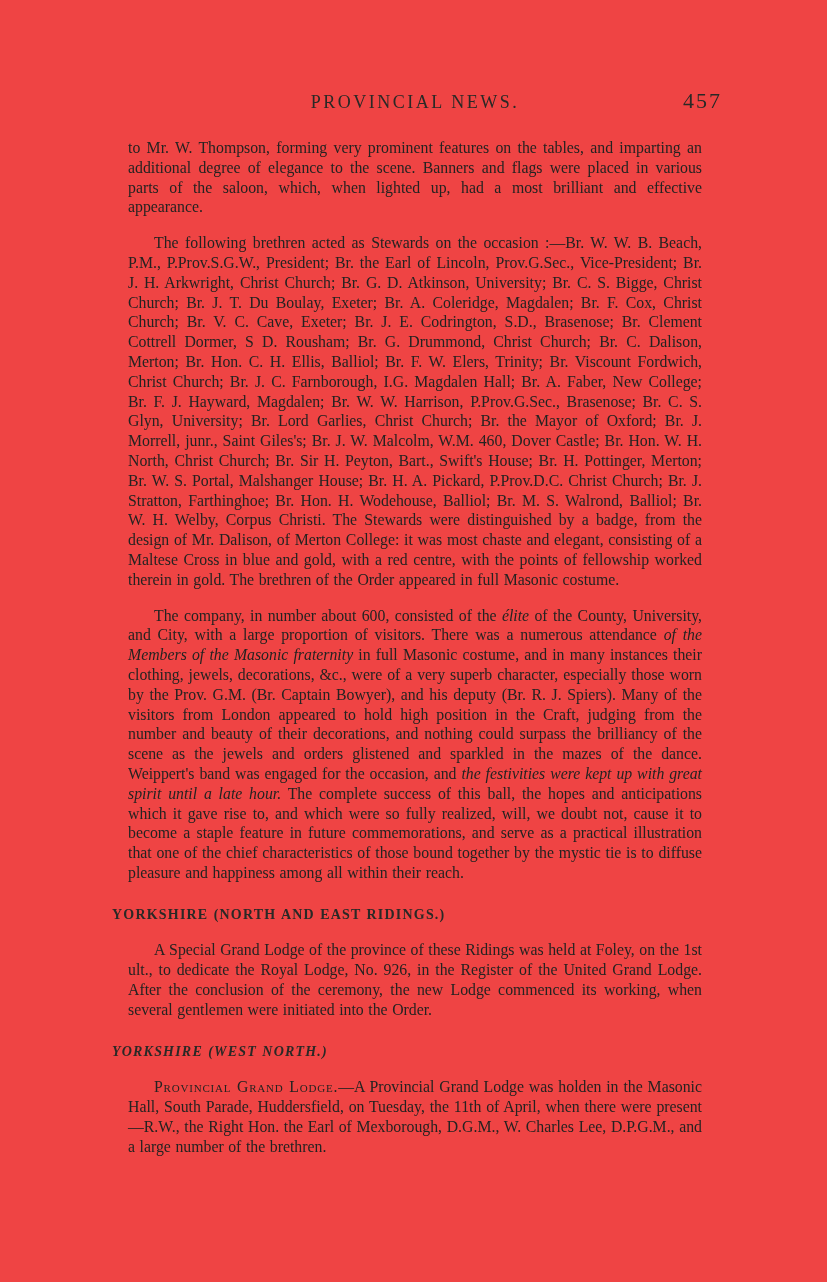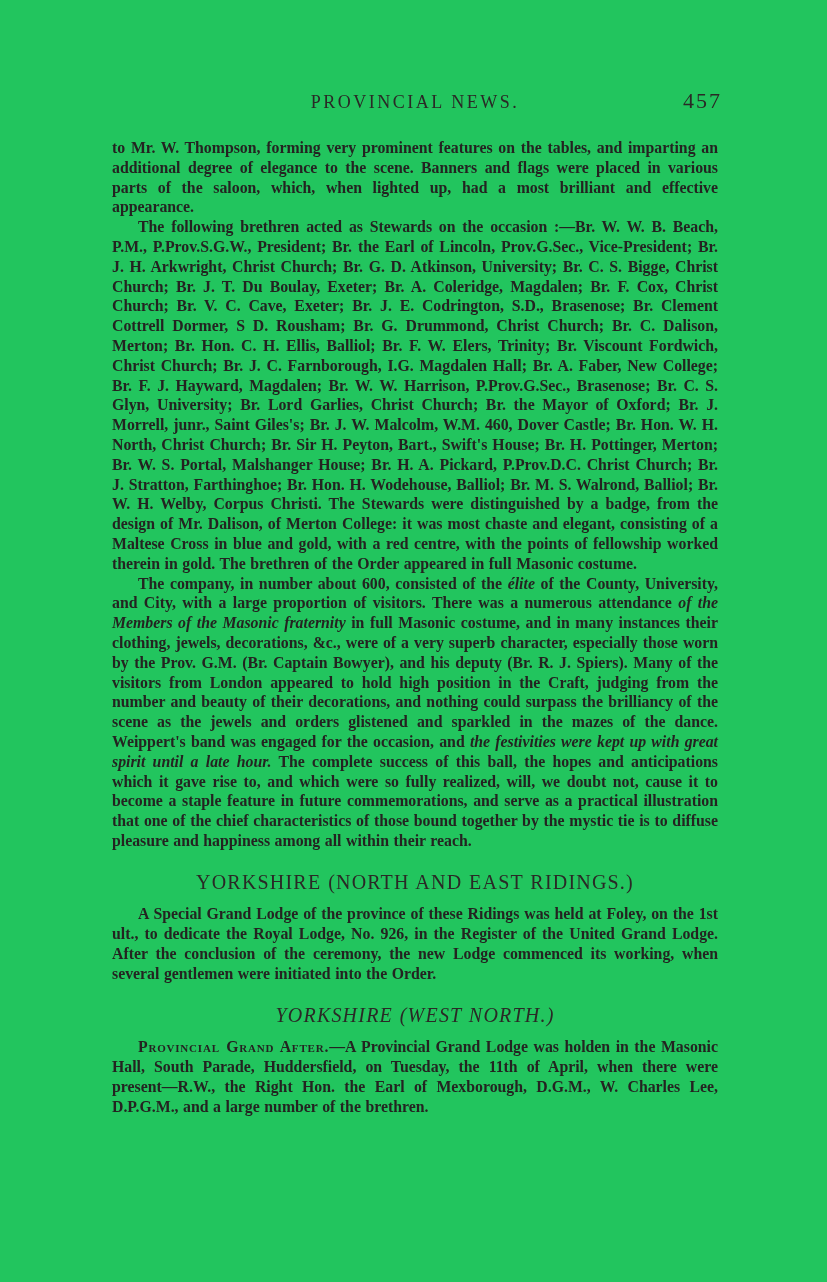--- a/index.html
+++ b/index.html
@@ -4,21 +4,21 @@
 <style>
   html, body { margin: 0; padding: 0; }
   body {
     width: 827px; height: 1282px;
     background: #f4f4f2;
     font-family: "Liberation Serif", serif;
   }
   .page {
     position: relative;
     width: 827px; height: 1282px;
-    background: #22c55e;
+    background: #ef4444;
     color: #242321;
     overflow: hidden;
   }
   .column {
     position: absolute;
     left: 112px; top: 92px;
     width: 606px;
   }
   .header {
     position: relative;
@@ -38,29 +38,29 @@
     font-size: 22px;
     letter-spacing: 2px;
     color: #2a2926;
   }
   .body-text {
     font-size: 15.8px;
     line-height: 19.8px;
     text-align: justify;
     word-spacing: 0.6px;
   }
-  p.para { margin: 0; text-indent: 26px; font-weight: bold; }
+  p.para { margin: 16px; text-indent: 26px; }
   p.para.noindent { text-indent: 0; }
   .it { font-style: italic; }
   .sc { font-variant: small-caps; letter-spacing: 0.8px; }
   h2.section-heading {
     margin: 22px 0 12px 0;
-    text-align: center;
-    font-size: 20px;
-    font-weight: normal;
+    text-align: left;
+    font-size: 14px;
+    font-weight: bold;
     letter-spacing: 1.2px;
     color: #2a2926;
   }
   h2.heading-italic { font-style: italic; }
 </style>
 </head>
 <body>
 
 <div class="page">
   <div class="column">
@@ -72,17 +72,17 @@
 
     <div class="body-text">
       <p class="para noindent"><span>to Mr. W. Thompson, forming very prominent features on the tables, and imparting an additional degree of elegance to the scene. Banners and flags were placed in various parts of the saloon, which, when lighted up, had a most brilliant and effective appearance.</span></p>
       <p class="para"><span>The following brethren acted as Stewards on the occasion :—Br. W. W. B. Beach, P.M., P.Prov.S.G.W., President; Br. the Earl of Lincoln, Prov.G.Sec., Vice-President; Br. J. H. Arkwright, Christ Church; Br. G. D. Atkinson, University; Br. C. S. Bigge, Christ Church; Br. J. T. Du Boulay, Exeter; Br. A. Coleridge, Magdalen; Br. F. Cox, Christ Church; Br. V. C. Cave, Exeter; Br. J. E. Codrington, S.D., Brasenose; Br. Clement Cottrell Dormer, S D. Rousham; Br. G. Drummond, Christ Church; Br. C. Dalison, Merton; Br. Hon. C. H. Ellis, Balliol; Br. F. W. Elers, Trinity; Br. Viscount Fordwich, Christ Church; Br. J. C. Farnborough, I.G. Magdalen Hall; Br. A. Faber, New College; Br. F. J. Hayward, Magdalen; Br. W. W. Harrison, P.Prov.G.Sec., Brasenose; Br. C. S. Glyn, University; Br. Lord Garlies, Christ Church; Br. the Mayor of Oxford; Br. J. Morrell, junr., Saint Giles's; Br. J. W. Malcolm, W.M. 460, Dover Castle; Br. Hon. W. H. North, Christ Church; Br. Sir H. Peyton, Bart., Swift's House; Br. H. Pottinger, Merton; Br. W. S. Portal, Malshanger House; Br. H. A. Pickard, P.Prov.D.C. Christ Church; Br. J. Stratton, Farthinghoe; Br. Hon. H. Wodehouse, Balliol; Br. M. S. Walrond, Balliol; Br. W. H. Welby, Corpus Christi. The Stewards were distinguished by a badge, from the design of Mr. Dalison, of Merton College: it was most chaste and elegant, consisting of a Maltese Cross in blue and gold, with a red centre, with the points of fellowship worked therein in gold. The brethren of the Order appeared in full Masonic costume.</span></p>
       <p class="para"><span>The company, in number about 600, consisted of the </span><span class="it">élite</span><span> of the County, University, and City, with a large proportion of visitors. There was a numerous attendance </span><span class="it">of the Members of the Masonic fraternity</span><span> in full Masonic costume, and in many instances their clothing, jewels, decorations, &amp;c., were of a very superb character, especially those worn by the Prov. G.M. (Br. Captain Bowyer), and his deputy (Br. R. J. Spiers). Many of the visitors from London appeared to hold high position in the Craft, judging from the number and beauty of their decorations, and nothing could surpass the brilliancy of the scene as the jewels and orders glistened and sparkled in the mazes of the dance. Weippert's band was engaged for the occasion, and </span><span class="it">the festivities were kept up with great spirit until a late hour.</span><span> The complete success of this ball, the hopes and anticipations which it gave rise to, and which were so fully realized, will, we doubt not, cause it to become a staple feature in future commemorations, and serve as a practical illustration that one of the chief characteristics of those bound together by the mystic tie is to diffuse pleasure and happiness among all within their reach.</span></p>
 
       <h2 class="section-heading">YORKSHIRE (NORTH AND EAST RIDINGS.)</h2>
       <p class="para"><span>A Special Grand Lodge of the province of these Ridings was held at Foley, on the 1st ult., to dedicate the Royal Lodge, No. 926, in the Register of the United Grand Lodge. After the conclusion of the ceremony, the new Lodge commenced its working, when several gentlemen were initiated into the Order.</span></p>
 
       <h2 class="section-heading heading-italic">YORKSHIRE (WEST NORTH.)</h2>
-      <p class="para"><span class="sc">Provincial Grand After.</span><span>—A Provincial Grand Lodge was holden in the Masonic Hall, South Parade, Huddersfield, on Tuesday, the 11th of April, when there were present—R.W., the Right Hon. the Earl of Mexborough, D.G.M., W. Charles Lee, D.P.G.M., and a large number of the brethren.</span></p>
+      <p class="para"><span class="sc">Provincial Grand Lodge.</span><span>—A Provincial Grand Lodge was holden in the Masonic Hall, South Parade, Huddersfield, on Tuesday, the 11th of April, when there were present—R.W., the Right Hon. the Earl of Mexborough, D.G.M., W. Charles Lee, D.P.G.M., and a large number of the brethren.</span></p>
     </div>
 
   </div>
 </div>
 
 </body></html>

